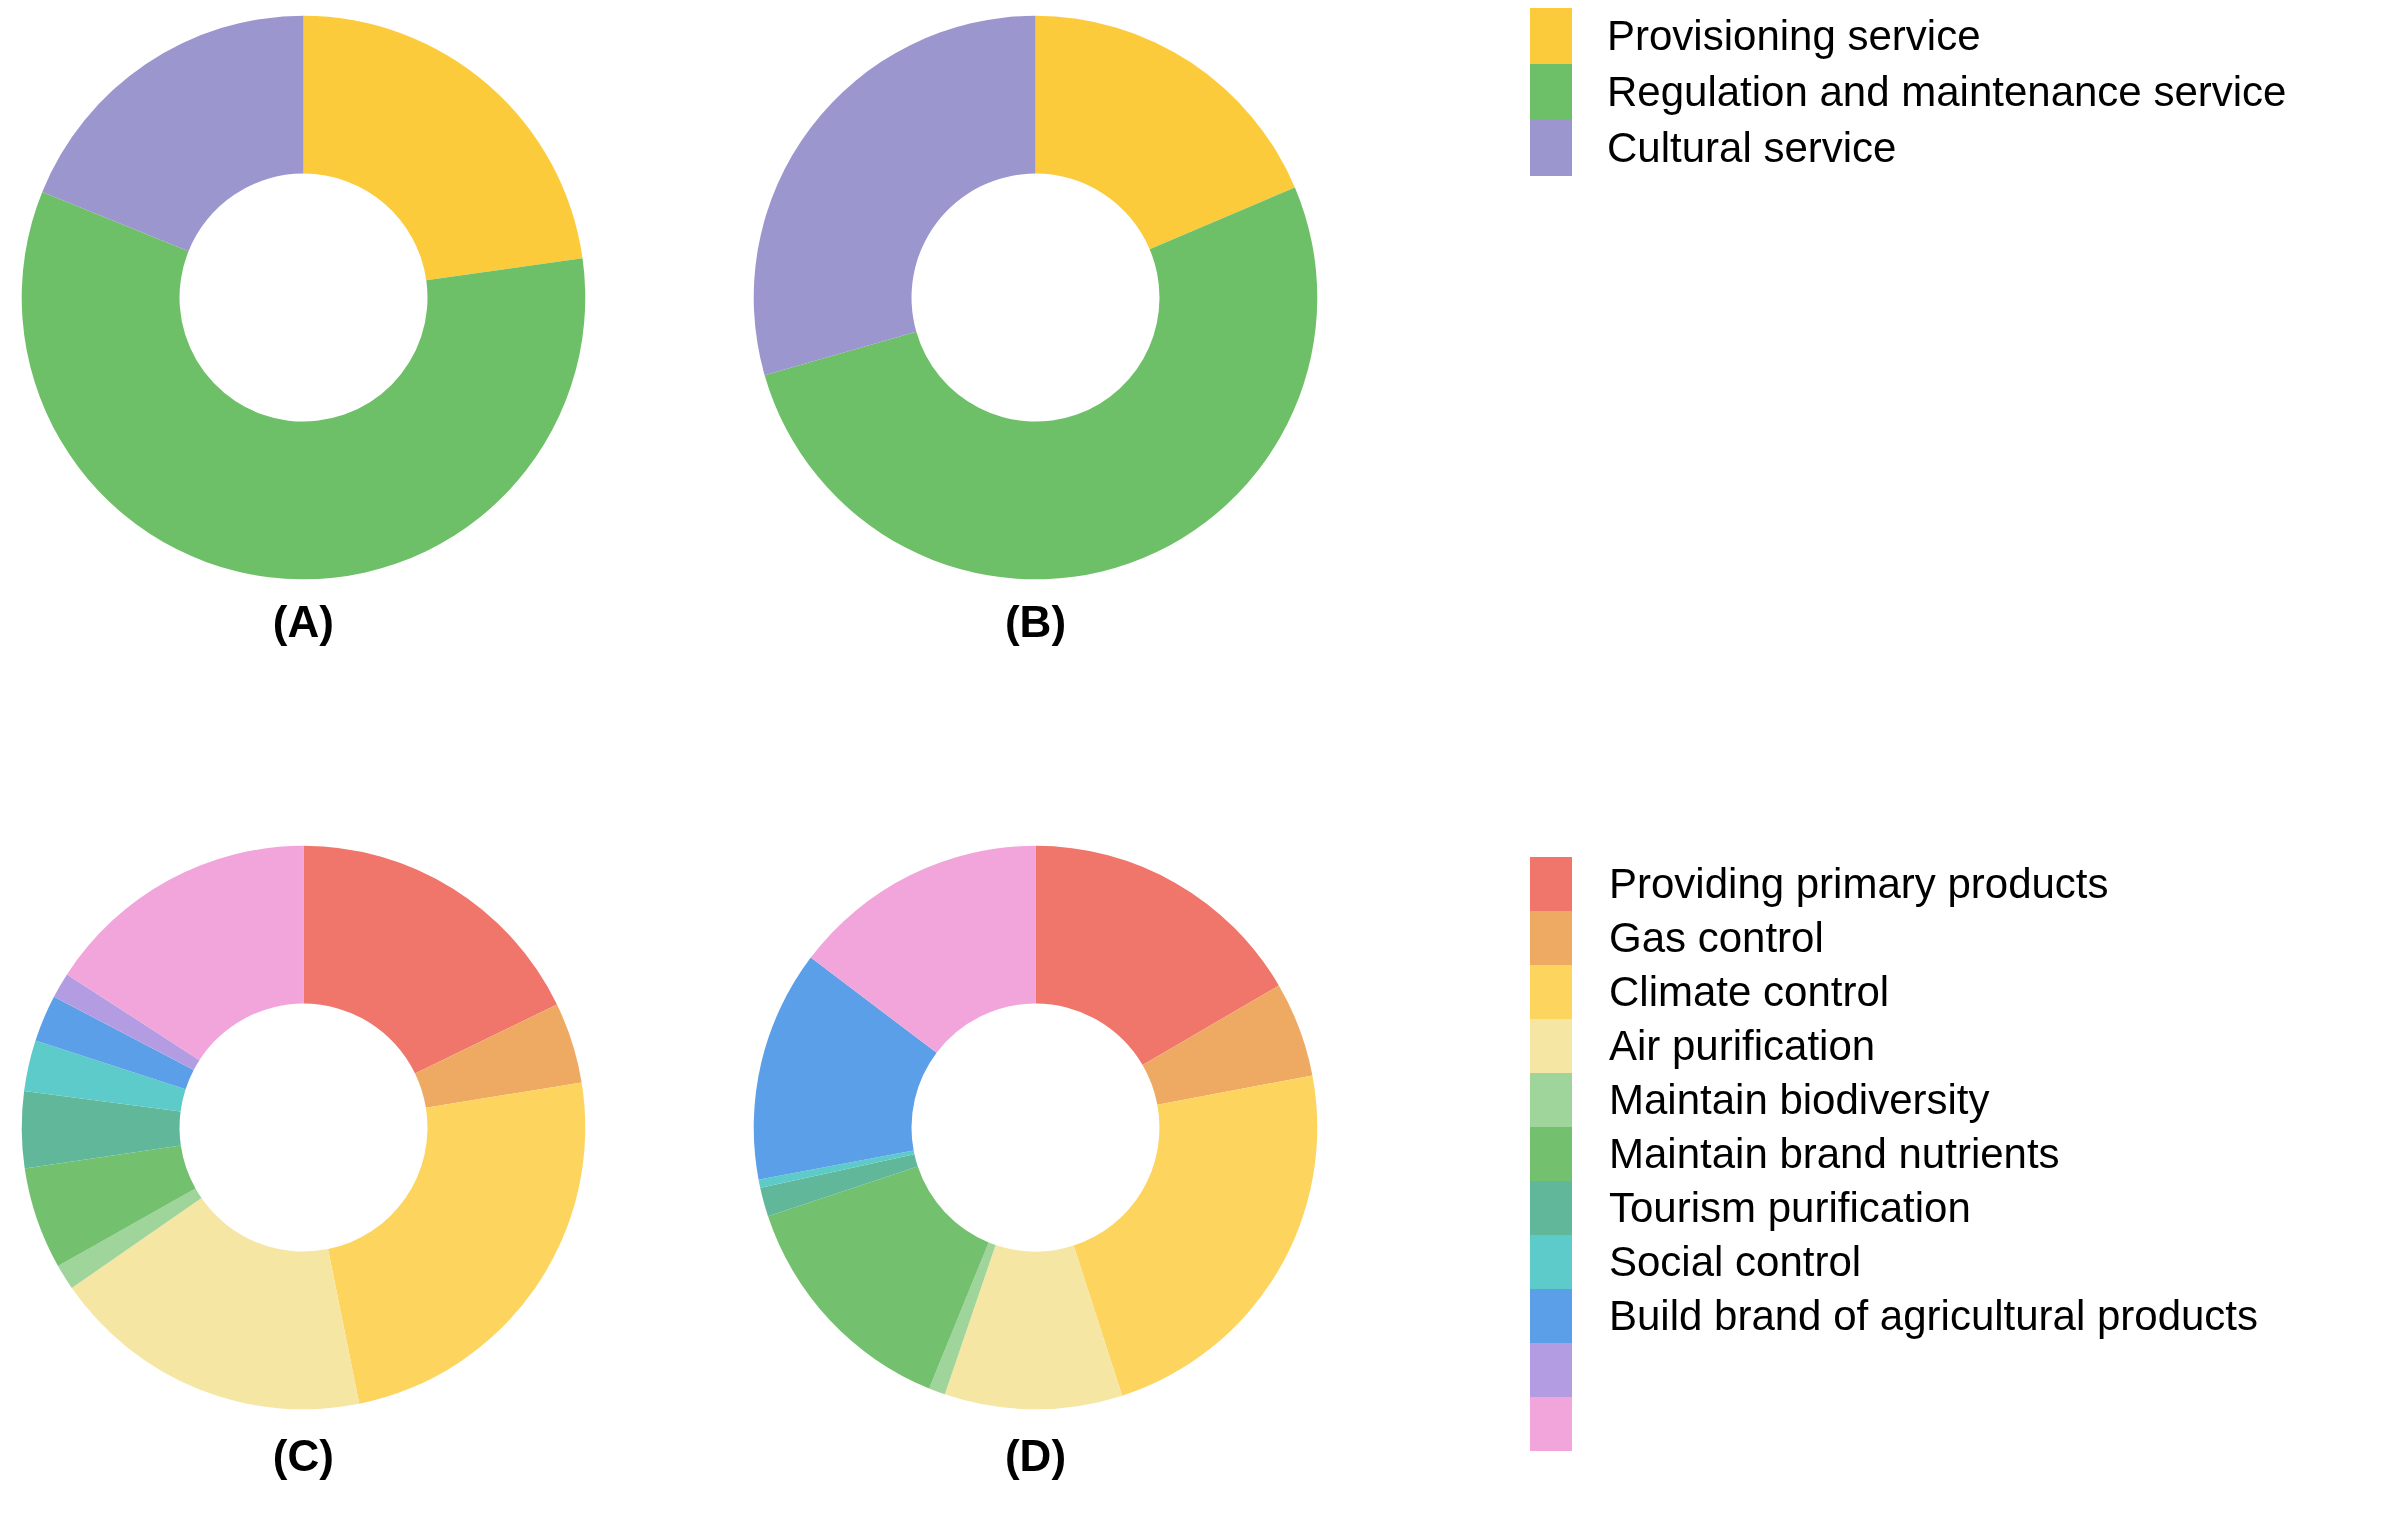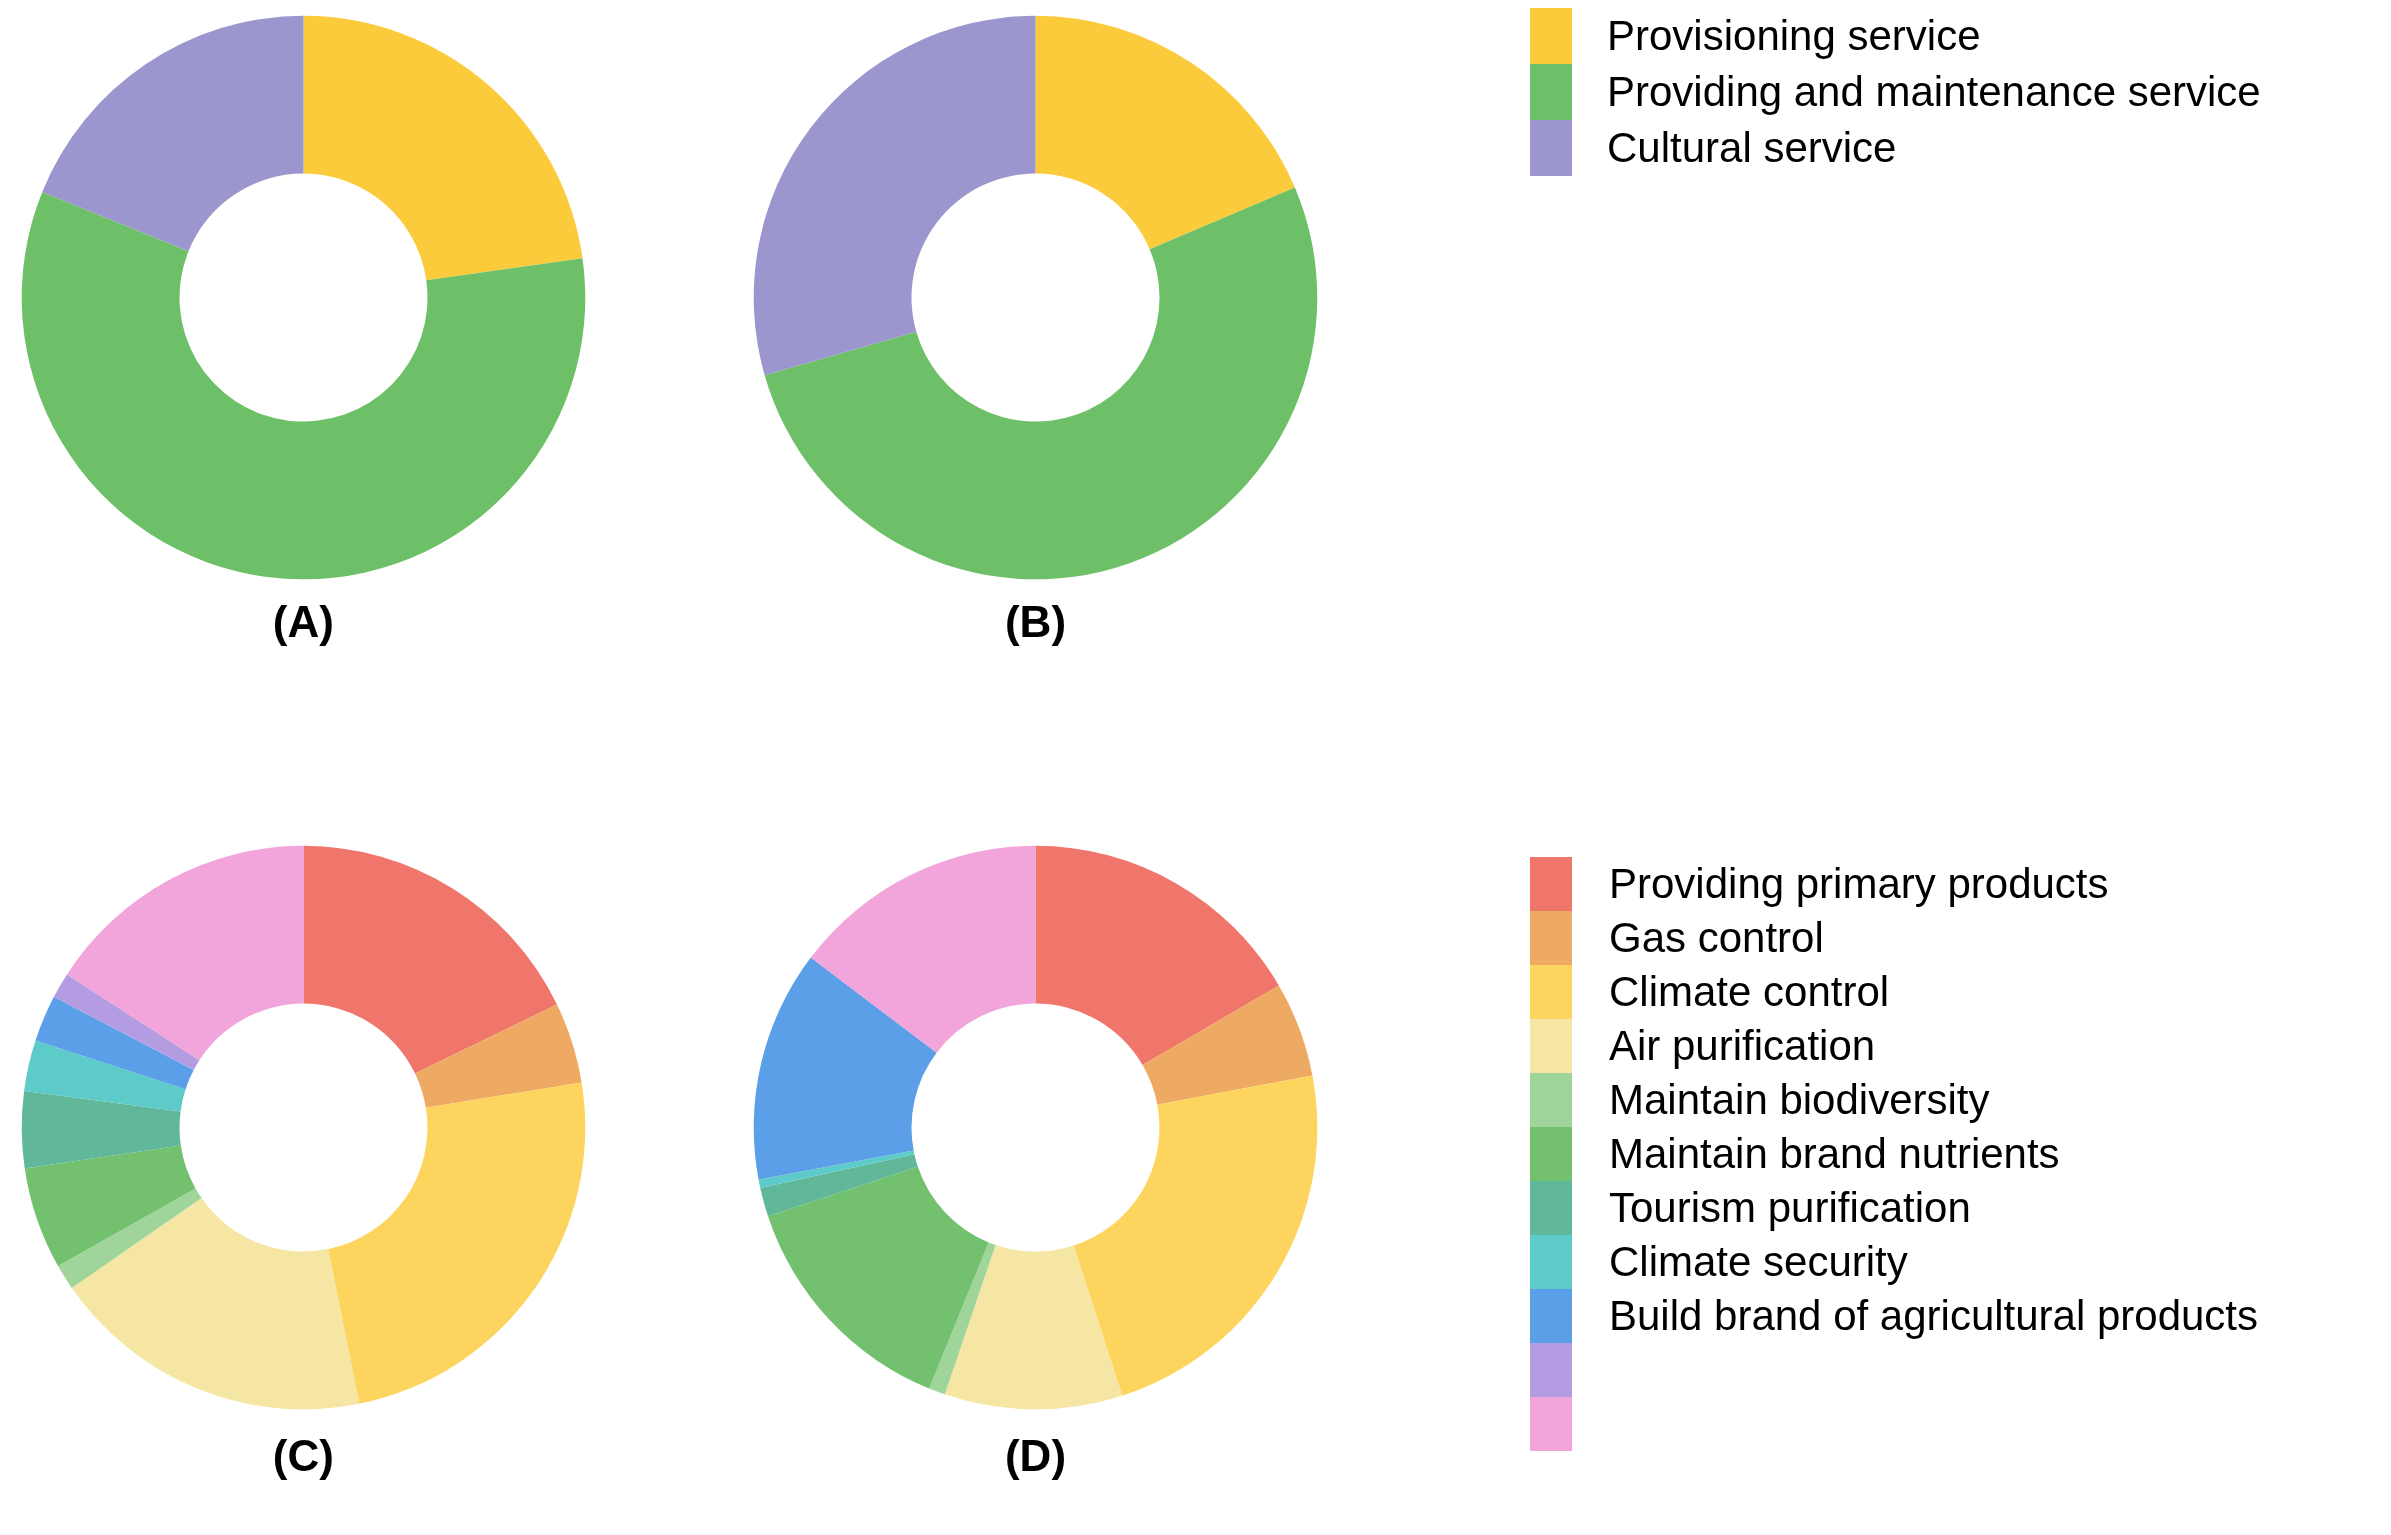--- a/index.html
+++ b/index.html
@@ -126,21 +126,21 @@
   </div>
 
   <div class="legend" id="legend-top">
     <div class="legend-swatches">
         <div class="legend-swatch" style="background: rgb(252, 203, 60);"></div>
         <div class="legend-swatch" style="background: rgb(109, 192, 103);"></div>
         <div class="legend-swatch" style="background: rgb(155, 150, 205);"></div>
       </div>
     <div class="legend-labels">
         <div class="legend-label">Provisioning service</div>
-        <div class="legend-label">Providing and maintenance service</div>
+        <div class="legend-label">Regulation and maintenance service</div>
         <div class="legend-label">Cultural service</div>
       </div>
   </div>
 
   <div class="legend" id="legend-bottom">
     <div class="legend-swatches">
         <div class="legend-swatch" style="background: rgb(240, 117, 106);"></div>
         <div class="legend-swatch" style="background: rgb(238, 169, 99);"></div>
         <div class="legend-swatch" style="background: rgb(252, 212, 94);"></div>
         <div class="legend-swatch" style="background: rgb(246, 230, 164);"></div>
@@ -153,19 +153,19 @@
         <div class="legend-swatch" style="background: rgb(242, 165, 219);"></div>
       </div>
     <div class="legend-labels">
         <div class="legend-label">Providing primary products</div>
         <div class="legend-label">Gas control</div>
         <div class="legend-label">Climate control</div>
         <div class="legend-label">Air purification</div>
         <div class="legend-label">Maintain biodiversity</div>
         <div class="legend-label">Maintain brand nutrients</div>
         <div class="legend-label">Tourism purification</div>
-        <div class="legend-label">Climate security</div>
+        <div class="legend-label">Social control</div>
         <div class="legend-label">Build brand of agricultural products</div>
       </div>
   </div>
 
 </div>
 
 
 </body></html>

